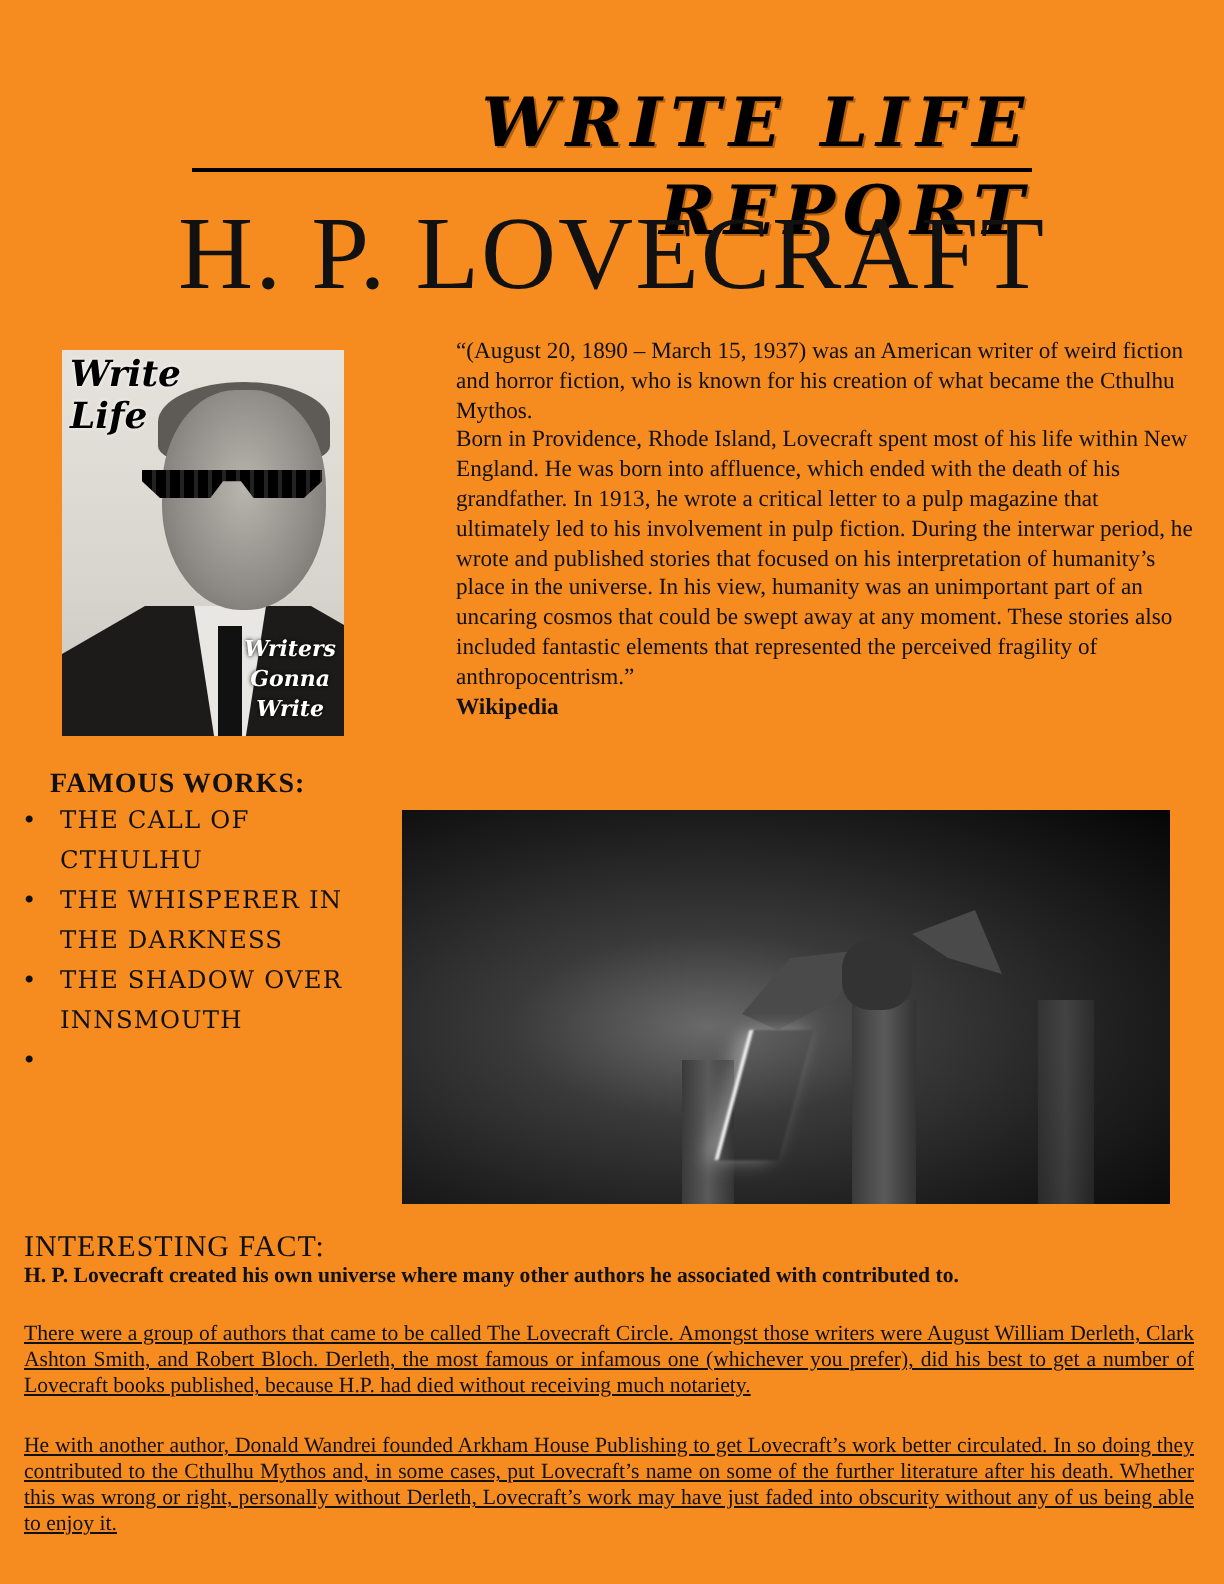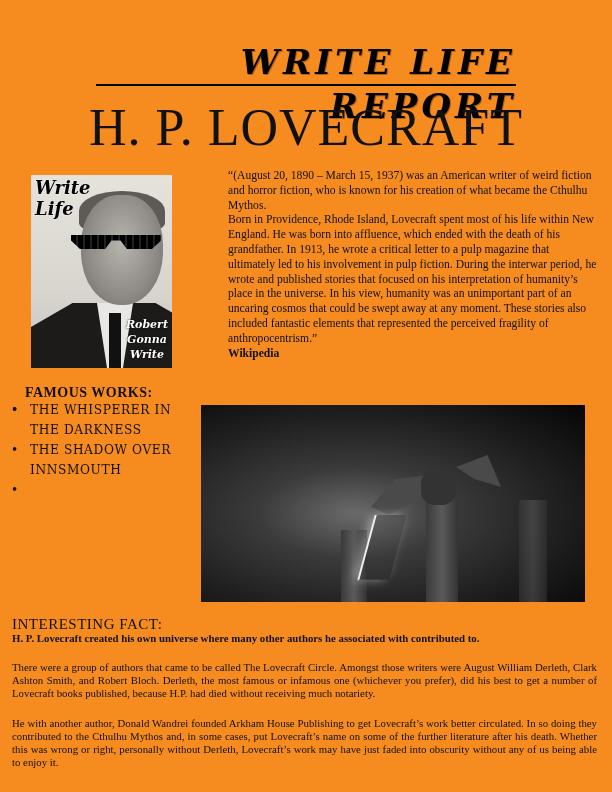--- a/index.html
+++ b/index.html
@@ -94,21 +94,21 @@
       position: absolute; background: #4a4a4a;
     }
     #fact-heading {
       left: 12px; top: 616px; font-size: 15px; letter-spacing: 0.5px; color: #111;
     }
     #fact-summary {
       left: 12px; top: 632px; font-size: 10.8px; font-weight: bold; color: #111; white-space: nowrap;
     }
     .para {
       left: 12px; width: 585px; font-size: 10.8px; line-height: 13px; color: #111;
-      text-align: justify; margin: 0;
+      text-align: justify; margin: 0; text-decoration: underline;
     }
     #para-1 { top: 661px; }
     #para-2 { top: 717px; }
   </style>
 </head>
 <body>
 
 <div id="header-title" class="abs">WRITE LIFE REPORT</div>
 
 <div id="main-title" class="abs">H. P. LOVECRAFT</div>
@@ -118,36 +118,36 @@
   <div class="shirt"></div>
   <div class="tie"></div>
   <div class="hair"></div>
   <div class="head"></div>
   <div class="glasses"></div>
   <div id="portrait-label-top" class="portrait-text">
     <div>Write</div>
     <div>Life</div>
   </div>
   <div id="portrait-label-bottom" class="portrait-text">
-    <div>Robert</div>
+    <div>Writers</div>
     <div>Gonna</div>
     <div>Write</div>
   </div>
 </div>
 
 <div id="quote" class="abs">
   <p> “(August 20, 1890 – March 15, 1937) was an American writer of weird fiction and horror fiction, who is known for his creation of what became the Cthulhu Mythos.</p>
   <p>Born in Providence, Rhode Island, Lovecraft spent most of his life within New England. He was born into affluence, which ended with the death of his grandfather. In 1913, he wrote a critical letter to a pulp magazine that ultimately led to his involvement in pulp fiction. During the interwar period, he wrote and published stories that focused on his interpretation of humanity’s place in the universe. In his view, humanity was an unimportant part of an uncaring cosmos that could be swept away at any moment. These stories also included fantastic elements that represented the perceived fragility of anthropocentrism.”</p>
   <p class="source">Wikipedia</p>
 </div>
 
 <div id="works-heading" class="abs">FAMOUS WORKS:</div>
 
 <ul id="works-list" class="abs">
-  <li><span class="bullet">•</span></li>
+  <li><span class="bullet">•</span><span>THE CALL OF CTHULHU</span></li>
   <li><span class="bullet">•</span><span>THE WHISPERER IN THE DARKNESS</span></li>
   <li><span class="bullet">•</span><span>THE SHADOW OVER INNSMOUTH</span></li>
   <li><span class="bullet">•</span></li>
 </ul>
 
 <div id="scene" class="abs">
   <div class="pillar" style="left:140px; top:125px; width:26px; height:75px;"></div>
   <div class="pillar" style="left:225px; top:95px; width:32px; height:105px;"></div>
   <div class="pillar" style="left:318px; top:95px; width:28px; height:105px; opacity:0.55;"></div>
   <div class="wing" style="left:170px; top:70px; width:60px; height:40px; clip-path: polygon(0 80%, 40% 10%, 100% 0, 80% 60%, 30% 100%);"></div>

